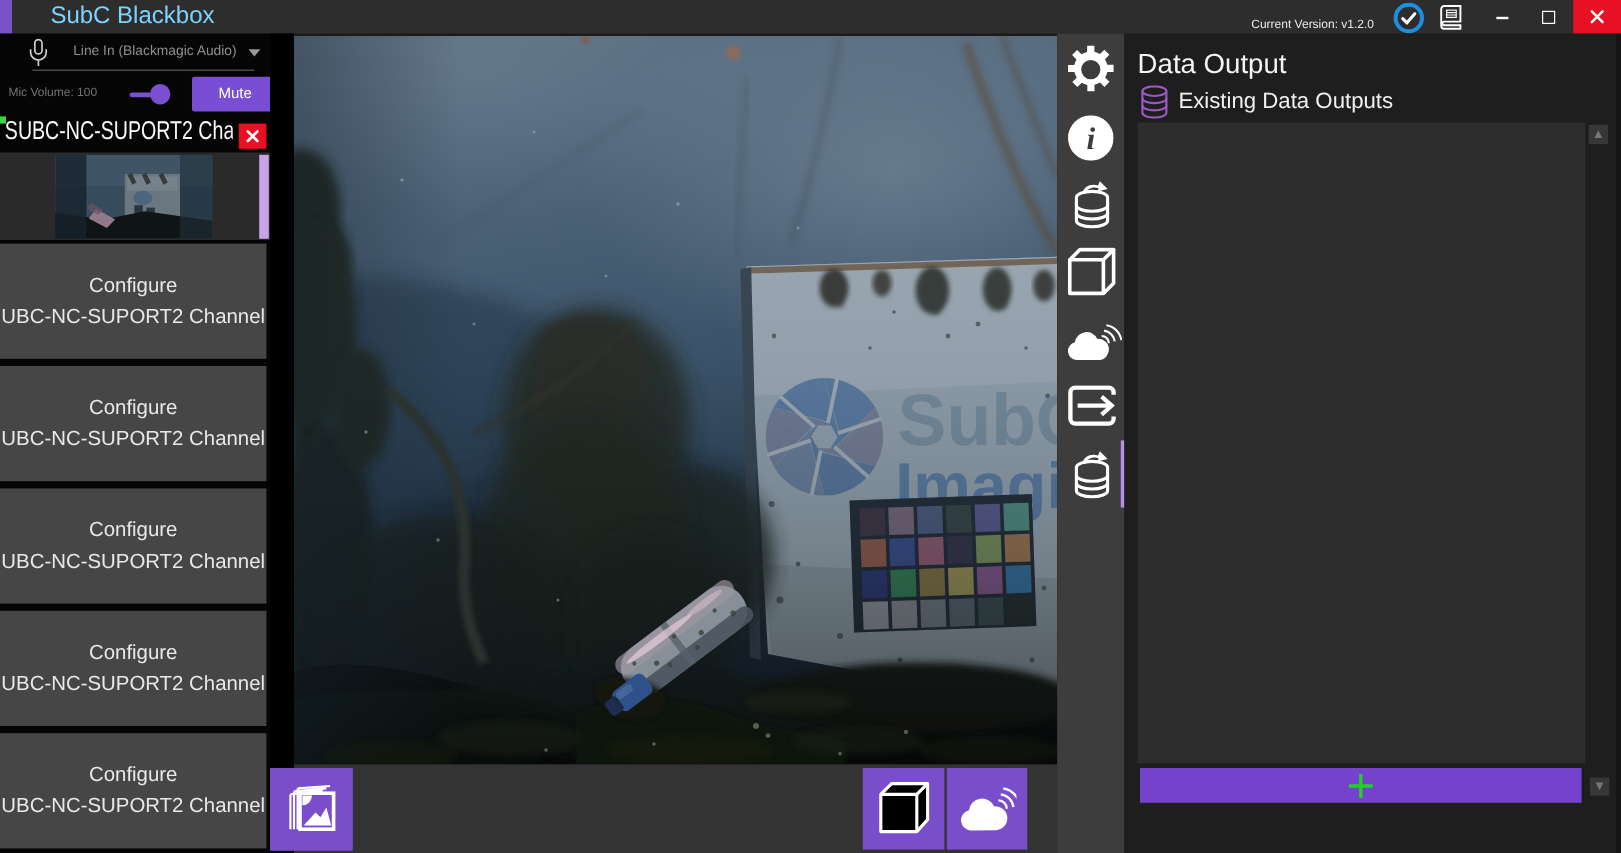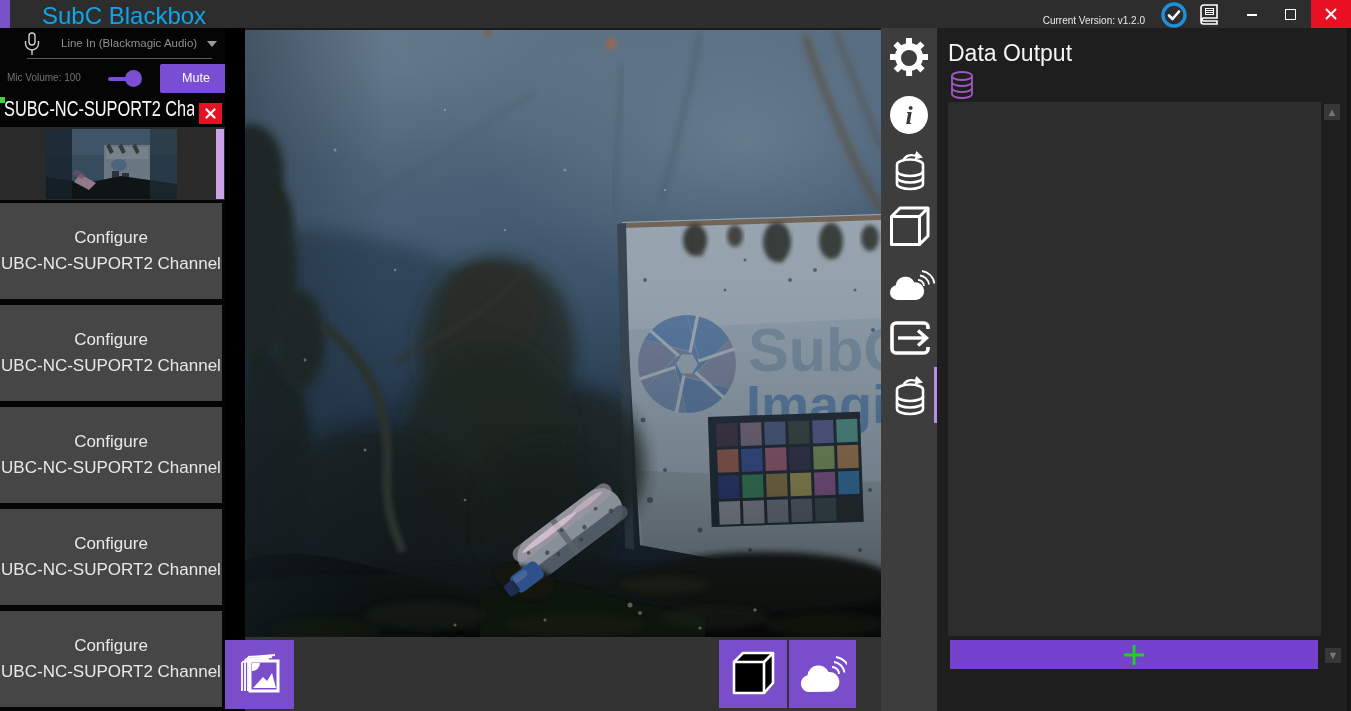--- a/index.html
+++ b/index.html
@@ -5,21 +5,21 @@
   * { margin:0; padding:0; box-sizing:border-box; }
   html,body { width:1351px; height:711px; overflow:hidden; background:#1b1b1b; }
   body { font-family:"Liberation Sans", sans-serif; position:relative; }
   .abs { position:absolute; }
 </style>
 </head>
 <body>
 
 <div class="abs" style="left:0;top:0;width:1351px;height:28px;background:#2d2d2d;">
   <div class="abs" style="left:0;top:0;width:10px;height:28px;background:#7a52c8;"></div>
-  <div class="abs" style="left:42px;top:2px;font-size:24px;color:#0ea5e9;">SubC Blackbox</div>
+  <div class="abs" style="left:42px;top:2px;font-size:20px;color:#7dd3fc;">SubC Blackbox</div>
   <div class="abs" style="right:206px;top:14px;text-align:right;font-size:10px;line-height:13px;color:#e8e8e8;">Current Version: v1.2.0<br>Latest Version: v1.2.0</div>
 
   <svg class="abs" style="left:1161px;top:2px;" width="26" height="26" viewBox="0 0 26 26">
     <circle cx="13" cy="13" r="11" fill="none" stroke="#1e8fdd" stroke-width="3.4"></circle>
     <path d="M8 13.5 L11.5 17 L18 9.5" fill="none" stroke="#fff" stroke-width="2.6" stroke-linecap="round" stroke-linejoin="round"></path>
   </svg>
 
   <svg class="abs" style="left:1198px;top:4px;" width="22" height="21" viewBox="0 0 22 21">
     <path d="M3 17.5 a2.5 2.5 0 0 0 2.5 2.5 H19 V17 H5.5 a1.5 1.5 0 0 1 0 -3 H19 V1 H5.5 A2.5 2.5 0 0 0 3 3.5 Z" fill="none" stroke="#fff" stroke-width="1.6"></path>
     <rect x="7" y="4" width="9" height="7" fill="#fff"></rect>
@@ -408,20 +408,21 @@
 <div class="abs" style="left:937px;top:28px;width:414px;height:683px;background:#1e1e1e;padding-left:20px;">
   <div class="abs" style="left:11px;top:12px;font-size:23px;color:#f5f5f5;">Data Output</div>
   <svg class="abs" style="left:13px;top:43px;" width="24" height="28" viewBox="0 0 24 28">
     <g fill="none" stroke="#9b59c0" stroke-width="1.8">
       <ellipse cx="12" cy="5" rx="10" ry="4"></ellipse>
       <path d="M2 5 v6 a10 4 0 0 0 20 0 V5"></path>
       <path d="M2 11 v6 a10 4 0 0 0 20 0 V11"></path>
       <path d="M2 17 v6 a10 4 0 0 0 20 0 V17"></path>
     </g>
   </svg>
+  <div class="abs" style="left:45px;top:45px;font-size:18.5px;color:#f0f0f0;">Existing Data Outputs</div>
 
   <div class="abs" style="left:11px;top:74px;width:373px;height:534px;background:#2d2d2d;"></div>
 
   <div class="abs" style="left:387px;top:76px;width:16px;height:16px;background:#373737;color:#777;font-size:11px;text-align:center;line-height:16px;">▲</div>
   <div class="abs" style="left:388px;top:620px;width:16px;height:15px;background:#373737;color:#777;font-size:11px;text-align:center;line-height:15px;">▼</div>
 
   <div class="abs" style="left:13px;top:612px;width:368px;height:29px;background:#7442cc;">
     <svg class="abs" style="left:172px;top:3px;" width="24" height="24" viewBox="0 0 24 24">
       <path d="M12 2 V22 M2 12 H22" stroke="#1fd41f" stroke-width="2.8"></path>
     </svg>

